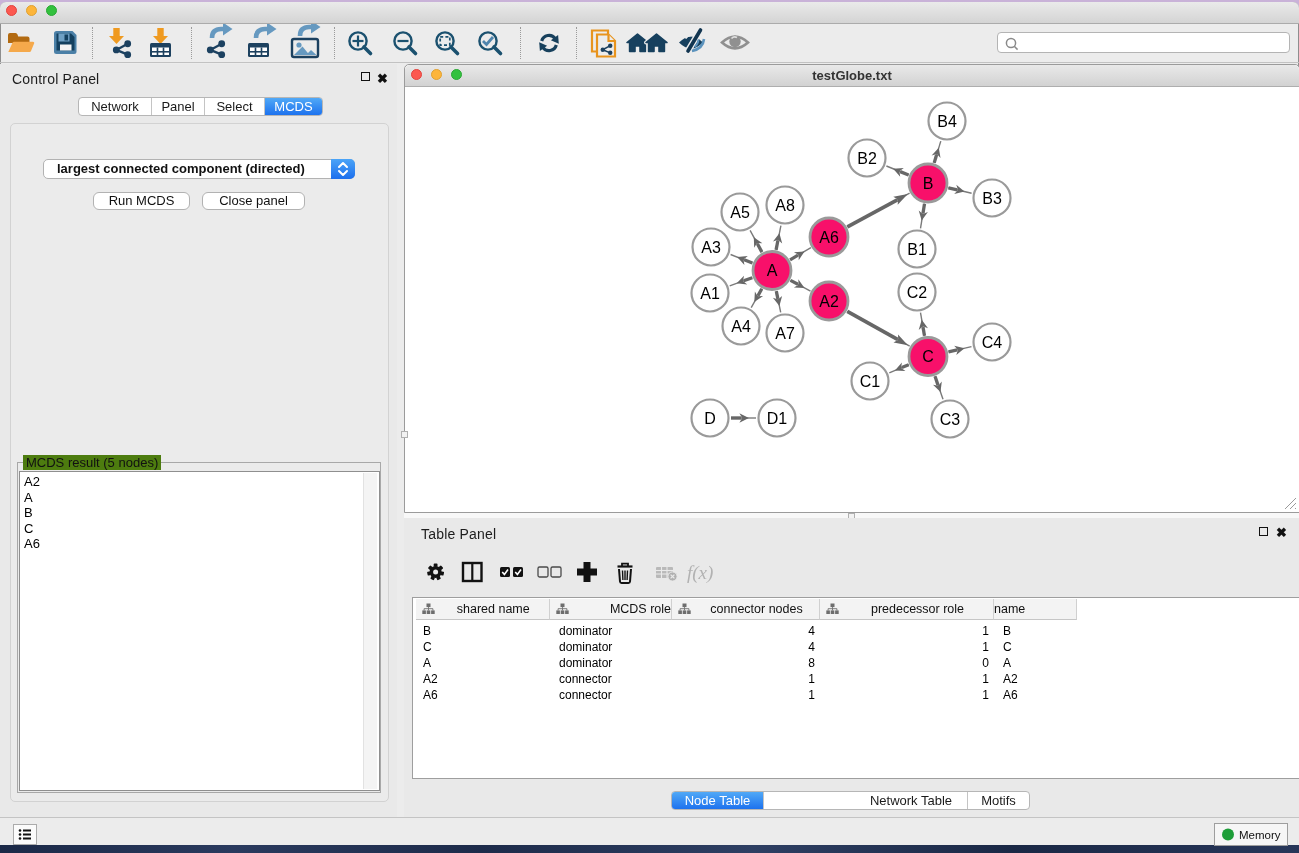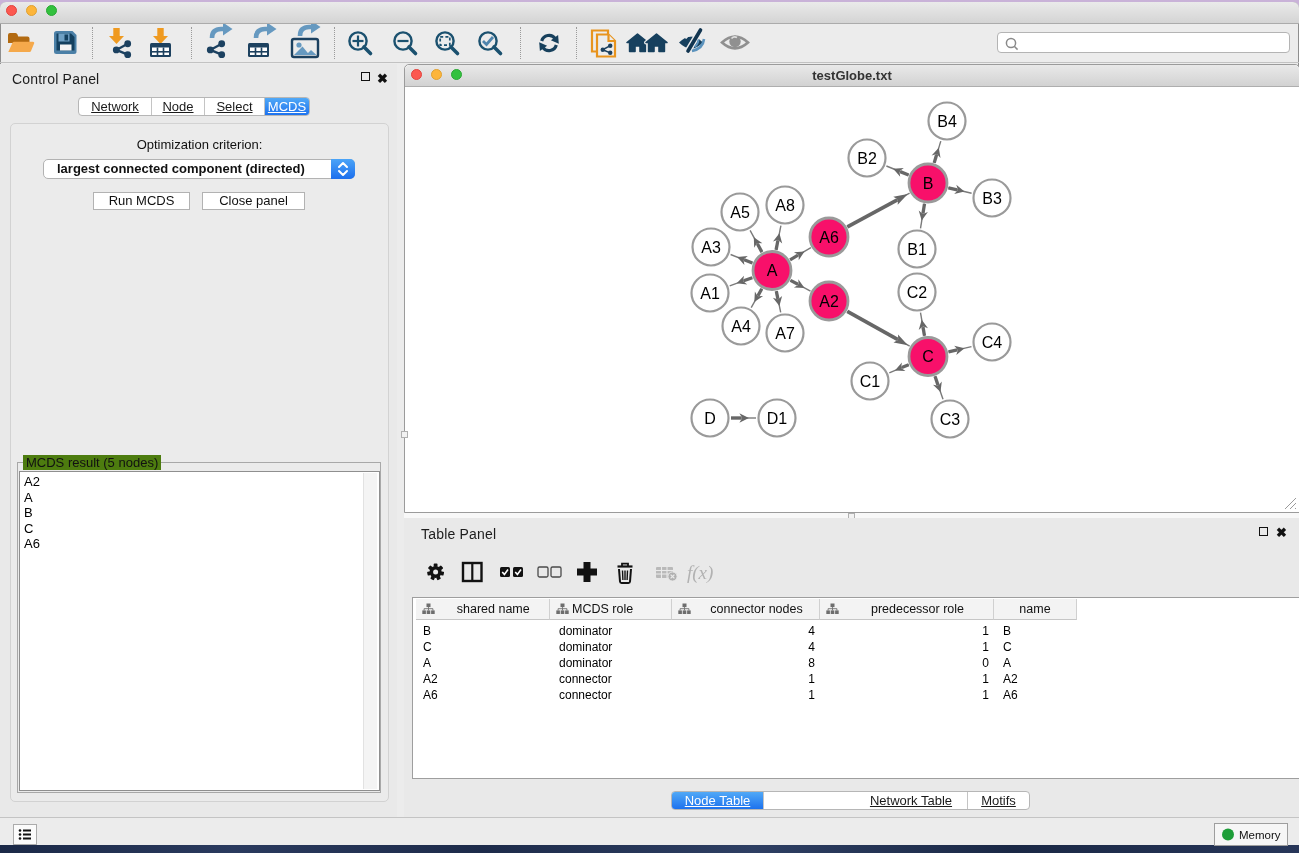--- a/index.html
+++ b/index.html
@@ -26,31 +26,31 @@
 #searchbox { position:absolute; left:997px; top:8px; width:293px; height:21px; background:#fff;
   border:1px solid #b4b4b4; border-radius:4px; }
 
 .paneltitle { font-size:14px; letter-spacing:0.2px; color:#1d1d1d; position:absolute; }
 .sqicon { position:absolute; width:9px; height:9px; border:1.5px solid #111; }
 .xicon { position:absolute; font-size:13px; font-weight:bold; color:#111; line-height:10px; }
 
 #cpanel { position:absolute; left:0; top:64px; width:397px; height:753px; background:#e9e9e9; }
 .tabs { position:absolute; display:flex; height:19px; border:1px solid #b6b6b6; border-radius:4px;
   background:#fff; overflow:hidden; }
-.tab { font-size:13px; color:#1a1a1a; text-align:center; line-height:17px; border-right:1px solid #c4c4c4;text-decoration:underline; }
+.tab { font-size:13px; color:#1a1a1a; text-align:center; line-height:17px; border-right:1px solid #c4c4c4; }
 .tab:last-child { border-right:none; }
 .tab.sel { background:linear-gradient(#51a9f7,#1d72ee); color:#fff; }
 #innerpanel { position:absolute; left:10px; top:59px; width:379px; height:679px;
   background:#ebebeb; border:1px solid #d2d2d2; border-radius:5px; }
 .combo { position:absolute; left:42px; top:158px; width:312px; height:20px; background:#fff;
   border:1px solid #b2b2b2; border-radius:5px; font-size:13px; color:#111; line-height:18px;
   padding-left:13px; }
 .combo .cap { position:absolute; right:-1px; top:-1px; width:24px; height:20px; border-radius:0 5px 5px 0;
   background:linear-gradient(#4ba4f7,#1c6fed); }
-.pbtn { position:absolute; height:18px; background:#fff; border:1px solid #b2b2b2; border-radius:0;
+.pbtn { position:absolute; height:18px; background:#fff; border:1px solid #b2b2b2; border-radius:6px;
   font-size:13px; color:#111; text-align:center; line-height:16px; }
 #fieldset { position:absolute; left:17px; top:398px; width:364px; height:331px;
   border:1px solid #a8a8a8; }
 #fieldlabel { position:absolute; left:23px; top:391px; background:#4d7c0f; padding:0 3px;
   font-size:13px; color:#111; }
 #listbox { position:absolute; left:19px; top:407px; width:361px; height:320px; background:#fff;
   border:1px solid #8f8f8f; }
 #listbox .sb { position:absolute; right:2px; top:1px; bottom:1px; width:14px; background:#f4f4f4;
   border-left:1px solid #e2e2e2; }
 #listbox .items { position:absolute; left:4px; top:2px; font-size:13px; color:#000; line-height:15.6px; }
@@ -229,26 +229,25 @@
 </svg>
     </div>
   </div>
 
   <div id="cpanel">
     <div class="paneltitle" style="left:12px; top:7px;">Control Panel</div>
     <div class="sqicon" style="left:361px; top:8px;"></div>
     <div class="xicon" style="left:377px; top:10px;">✖</div>
     <div class="tabs" style="left:78px; top:33px;">
       <div class="tab" style="width:73px;">Network</div>
-      <div class="tab" style="width:53px;">Node</div>
+      <div class="tab" style="width:53px;">Panel</div>
       <div class="tab" style="width:60px;">Select</div>
-      <div class="tab sel" style="width:44px;">MCDS</div>
+      <div class="tab sel" style="width:57px;">MCDS</div>
     </div>
     <div id="innerpanel">
-      <div style="position:absolute; left:0; width:100%; top:13px; text-align:center; font-size:13px; color:#111;">Optimization criterion:</div>
       <div class="combo" style="left:32px; top:35px;font-weight:bold;">largest connected component (directed)
         <div class="cap"><svg width="24" height="20" viewBox="0 0 24 20">
             <path d="M8 8 L12 4 L16 8" fill="none" stroke="#fff" stroke-width="2" stroke-linecap="round" stroke-linejoin="round"></path>
             <path d="M8 12 L12 16 L16 12" fill="none" stroke="#fff" stroke-width="2" stroke-linecap="round" stroke-linejoin="round"></path>
           </svg></div>
       </div>
       <div class="pbtn" style="left:82px; top:68px; width:97px;">Run MCDS</div>
       <div class="pbtn" style="left:191px; top:68px; width:103px;">Close panel</div>
     </div>
     <div id="fieldset"></div>
@@ -437,21 +436,21 @@
           <g fill="#6e6e6e">
             <rect x="4.5" y="0.5" width="4" height="3.6"></rect>
             <rect x="0.3" y="7.4" width="3.6" height="3.6"></rect>
             <rect x="4.7" y="7.4" width="3.6" height="3.6"></rect>
             <rect x="9.1" y="7.4" width="3.6" height="3.6"></rect>
           </g>
           <g stroke="#6e6e6e" stroke-width="0.9" fill="none">
             <path d="M6.5 4.1 v1.6 M2.1 7.4 v-1.7 h8.8 v1.7 M6.5 5.7 v1.7"></path>
           </g>
         </svg>
-        <div style="position:absolute; left:22px; right:0; top:3px; text-align:left;">MCDS role</div>
+        <div style="position:absolute; left:30px; right:0; top:3px; text-align:right;">MCDS role</div>
       </div>
 <div class="th" style="left:259px; width:148px;">
         <svg width="13" height="12" viewBox="0 0 13 12" style="position:absolute;left:6px;top:4px;">
           <g fill="#6e6e6e">
             <rect x="4.5" y="0.5" width="4" height="3.6"></rect>
             <rect x="0.3" y="7.4" width="3.6" height="3.6"></rect>
             <rect x="4.7" y="7.4" width="3.6" height="3.6"></rect>
             <rect x="9.1" y="7.4" width="3.6" height="3.6"></rect>
           </g>
           <g stroke="#6e6e6e" stroke-width="0.9" fill="none">
@@ -468,21 +467,21 @@
             <rect x="4.7" y="7.4" width="3.6" height="3.6"></rect>
             <rect x="9.1" y="7.4" width="3.6" height="3.6"></rect>
           </g>
           <g stroke="#6e6e6e" stroke-width="0.9" fill="none">
             <path d="M6.5 4.1 v1.6 M2.1 7.4 v-1.7 h8.8 v1.7 M6.5 5.7 v1.7"></path>
           </g>
         </svg>
         <div style="position:absolute; left:22px; right:0; top:3px; text-align:center;">predecessor role</div>
       </div>
 <div class="th" style="left:581px; width:83px;">
-        <div style="position:absolute; left:0px; right:0; top:3px; text-align:center;">name</div>
+        <div style="position:absolute; left:0px; right:0; top:3px; text-align:left;">name</div>
       </div>
       <div class="td" style="left:10px; top:25px;">B</div>
 <div class="td" style="left:146px; top:25px;">dominator</div>
 <div class="td" style="left:259px; width:143px; top:25px; text-align:right;">4</div>
 <div class="td" style="left:407px; width:169px; top:25px; text-align:right;">1</div>
 <div class="td" style="left:590px; top:25px;">B</div>
 <div class="td" style="left:10px; top:41px;">C</div>
 <div class="td" style="left:146px; top:41px;">dominator</div>
 <div class="td" style="left:259px; width:143px; top:41px; text-align:right;">4</div>
 <div class="td" style="left:407px; width:169px; top:41px; text-align:right;">1</div>

